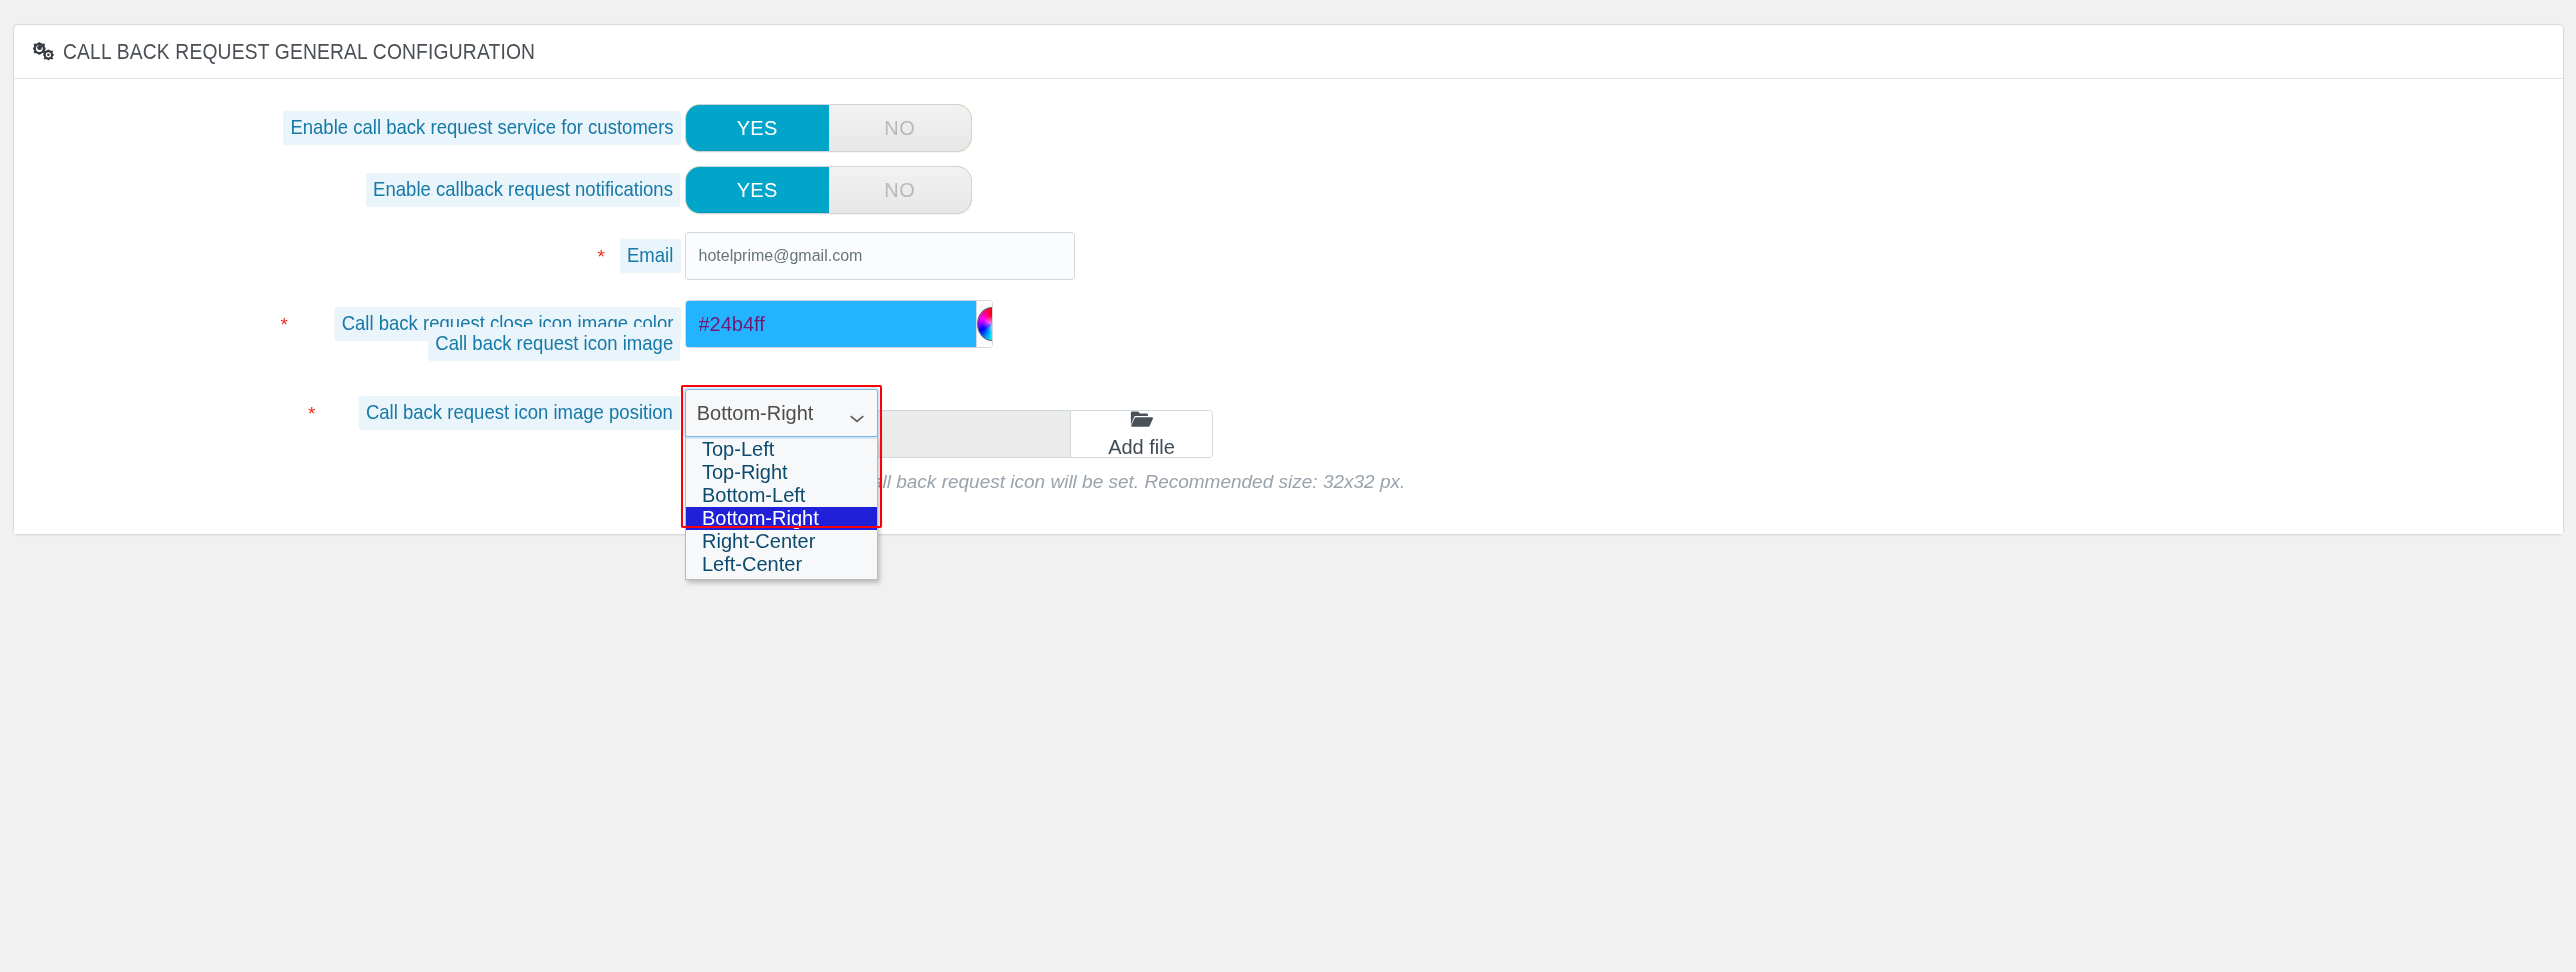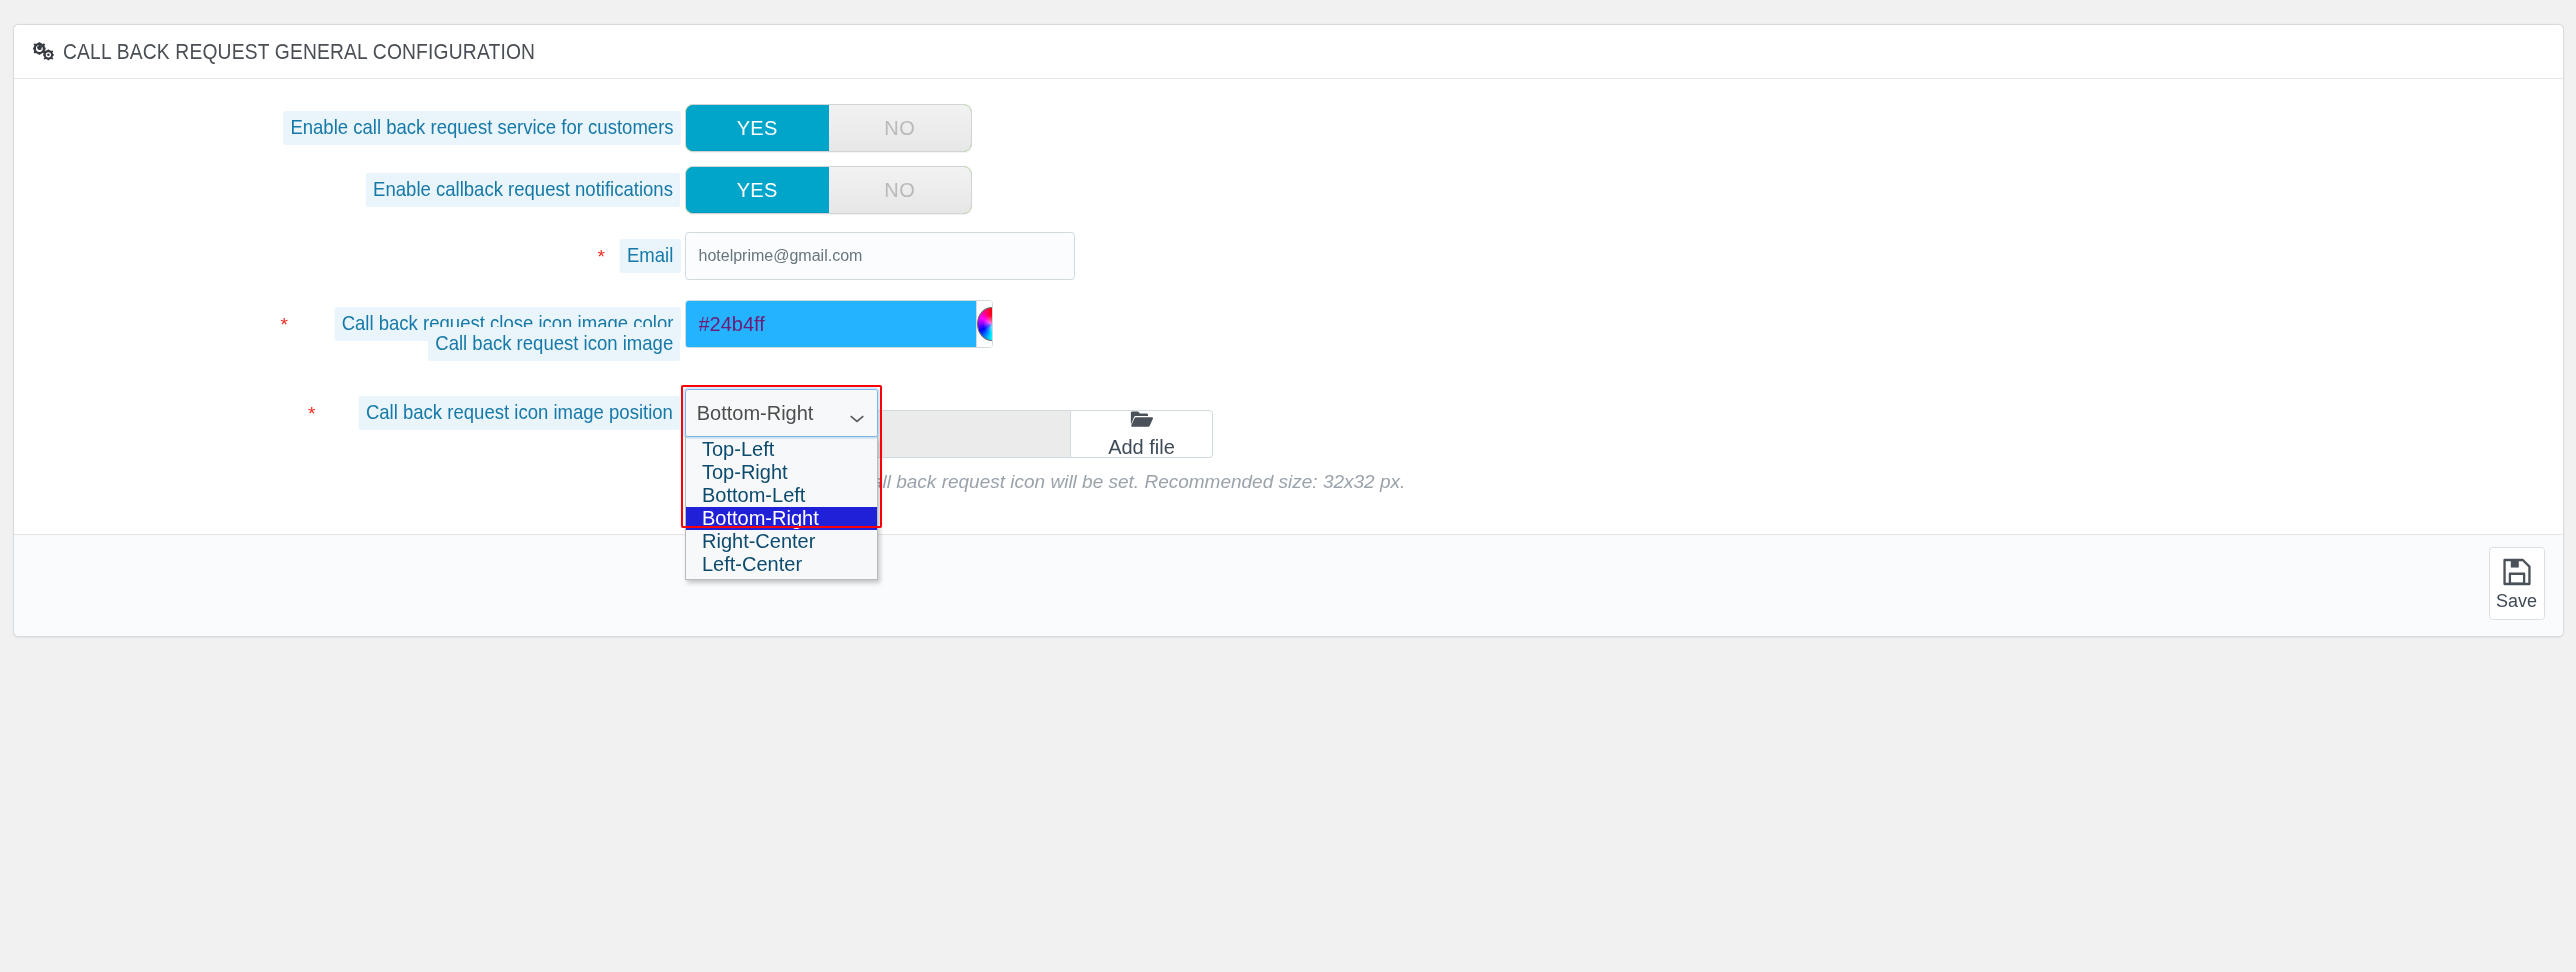--- a/index.html
+++ b/index.html
@@ -103,21 +103,21 @@
   .control-col {
     padding-left: 4.5px;
     position: relative;
   }
 
   
   .switch {
     display: inline-flex;
     width: 287px;
     height: 48px;
-    border-radius: 8px;
+    border-radius: 15px;
     overflow: hidden;
     border: 0.9px solid #cfd4d8;
     box-shadow: 0 0.9px 0.9px rgba(0,0,0,.05);
     background: #84cc16;
   }
   .switch .opt {
     flex: 1 1 50%;
     display: flex;
     align-items: center;
     justify-content: center;
@@ -465,28 +465,16 @@
               </span>
               <span>Add file</span>
             </button>
           </div>
           <div class="help-text" style="margin-left:0;">If not set, the default call back request icon will be set. Recommended size: 32x32 px.</div>
         </div>
       </div>
 
     </div>
 
-    <div class="panel-footer">
-      <button class="save-btn">
-        <span class="save-icon">
-          <svg viewBox="0 0 36 36" fill="none" stroke="currentColor" stroke-width="2.6" xmlns="http://www.w3.org/2000/svg">
-            <path d="M4 4.5h20.5L32 12v19.5H4z" stroke-linejoin="round"></path>
-            <rect x="11" y="5" width="9" height="8" fill="currentColor" stroke="none"></rect>
-            <rect x="10" y="20" width="16" height="11" stroke-linejoin="round"></rect>
-          </svg>
-        </span>
-        <span class="save-label">Save</span>
-      </button>
-    </div>
 
   </div>
 </div>
 
 
 </body></html>

